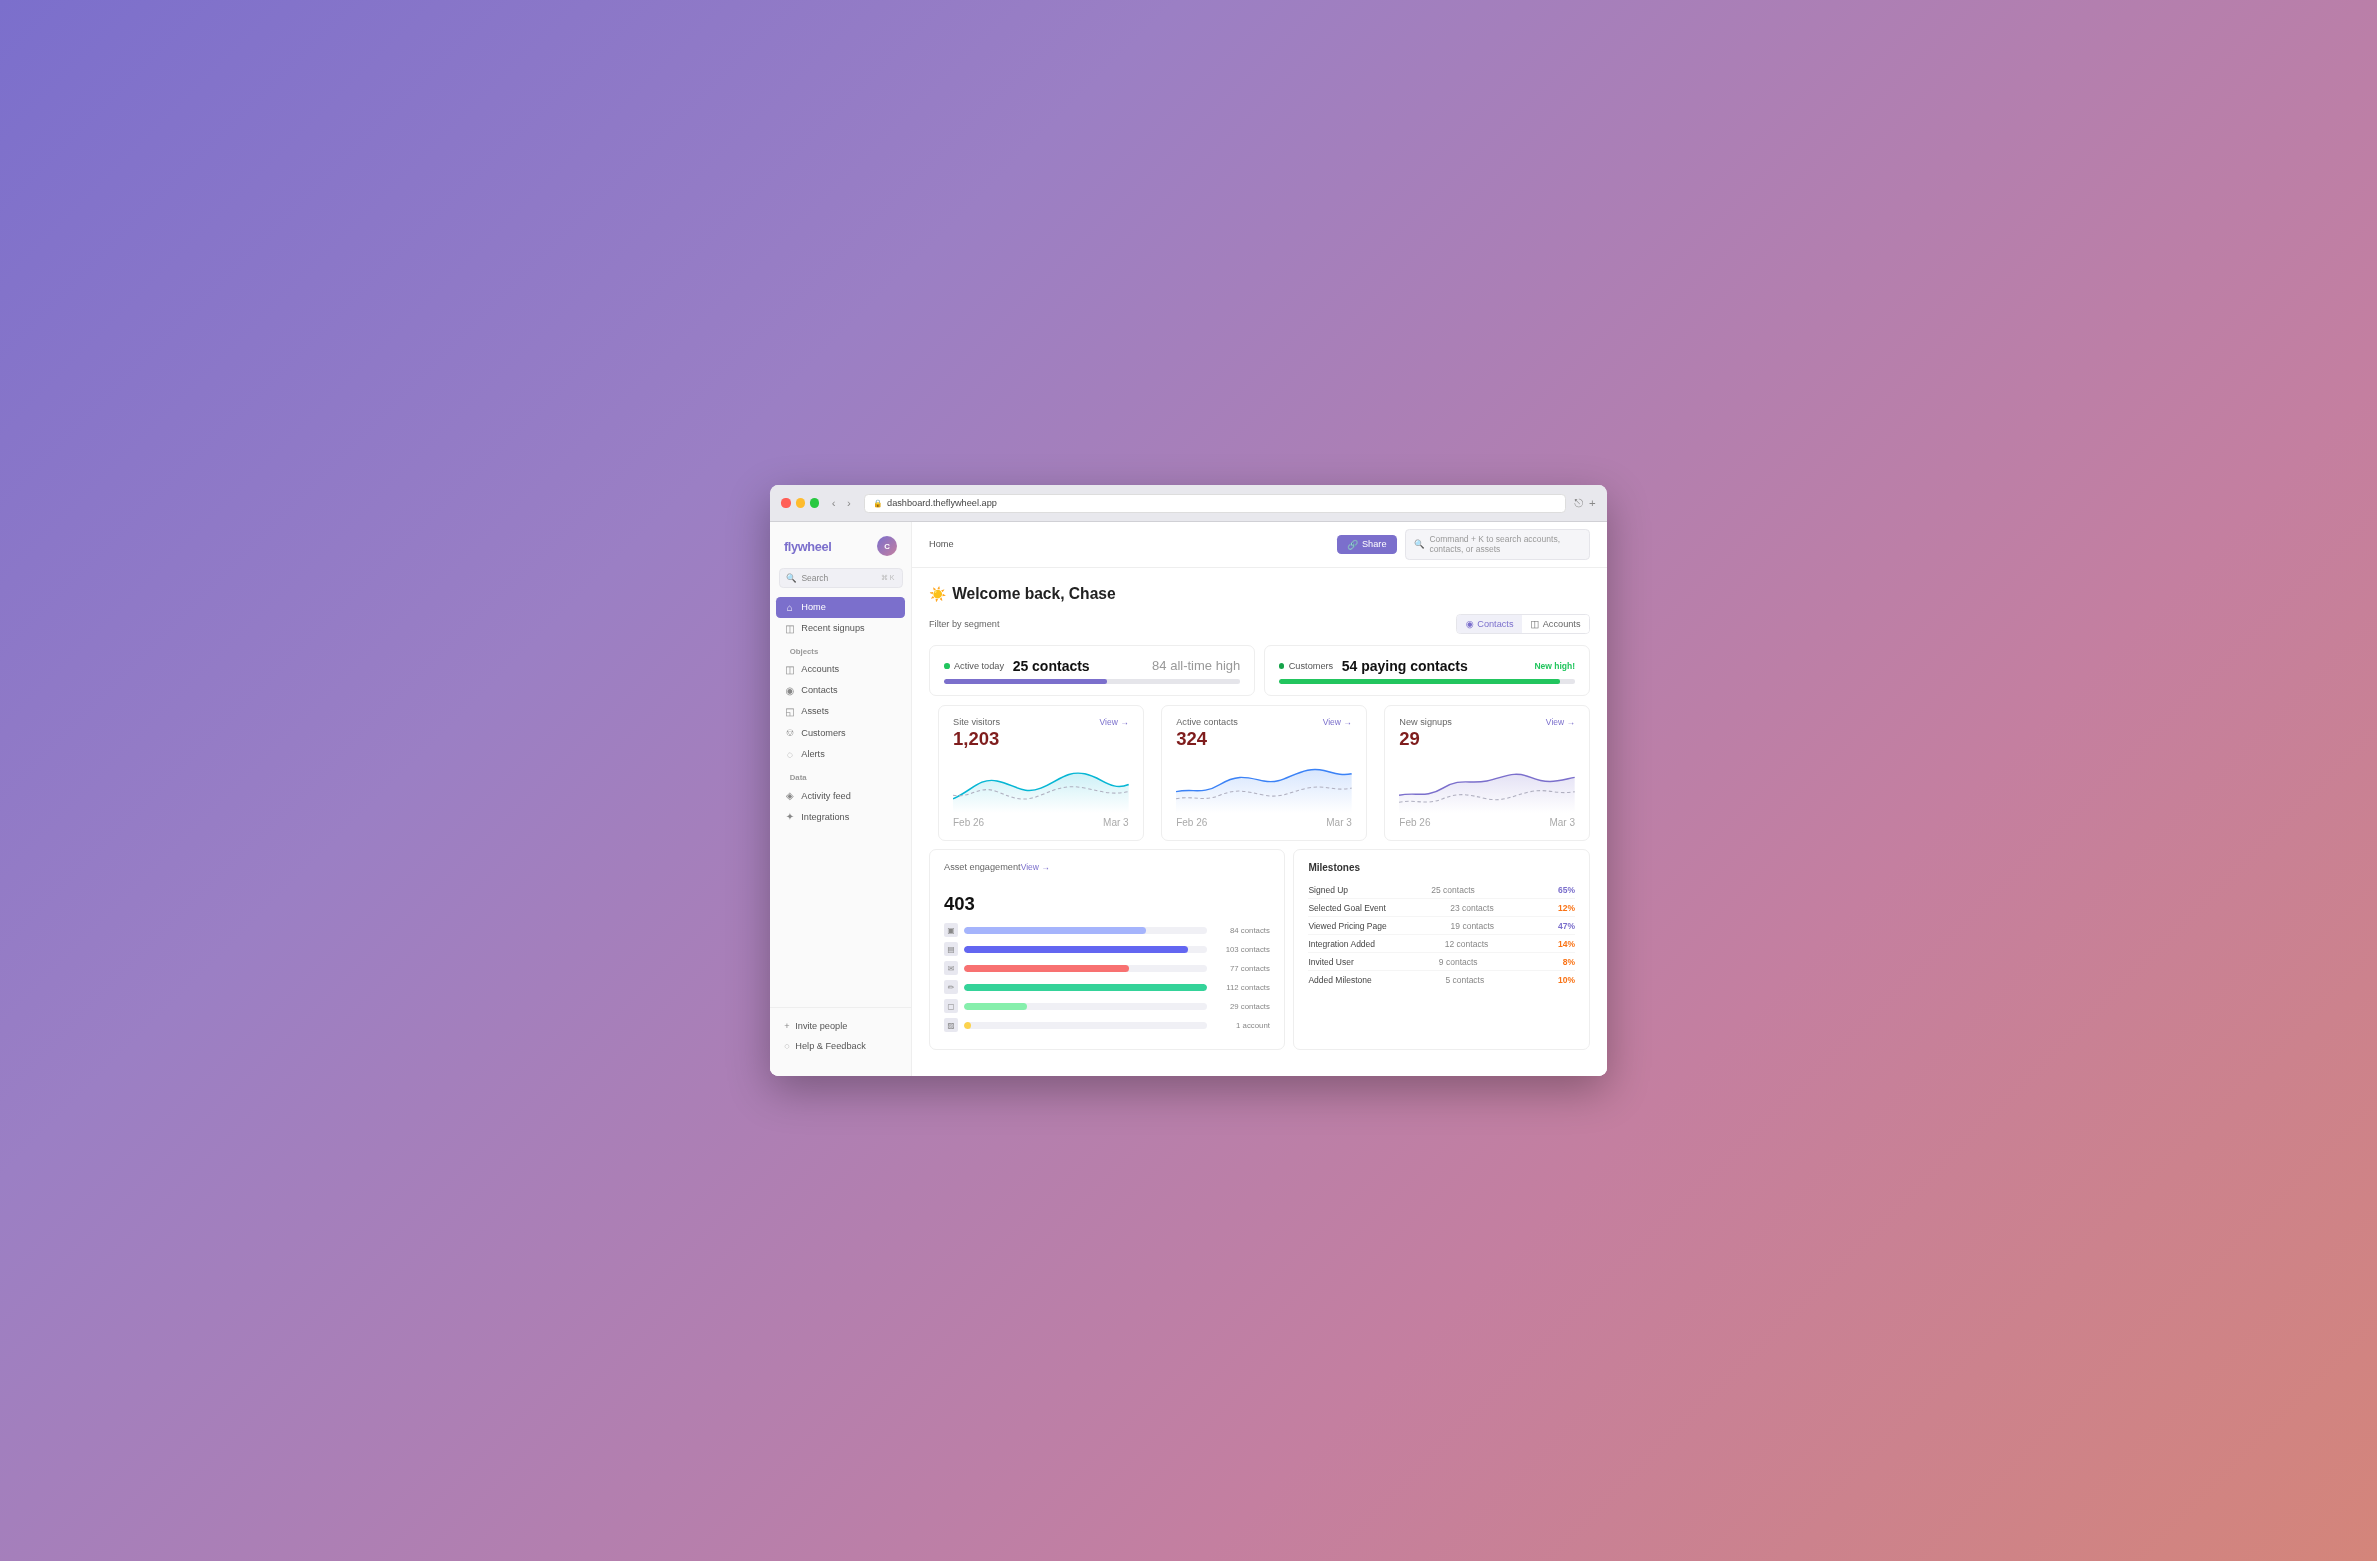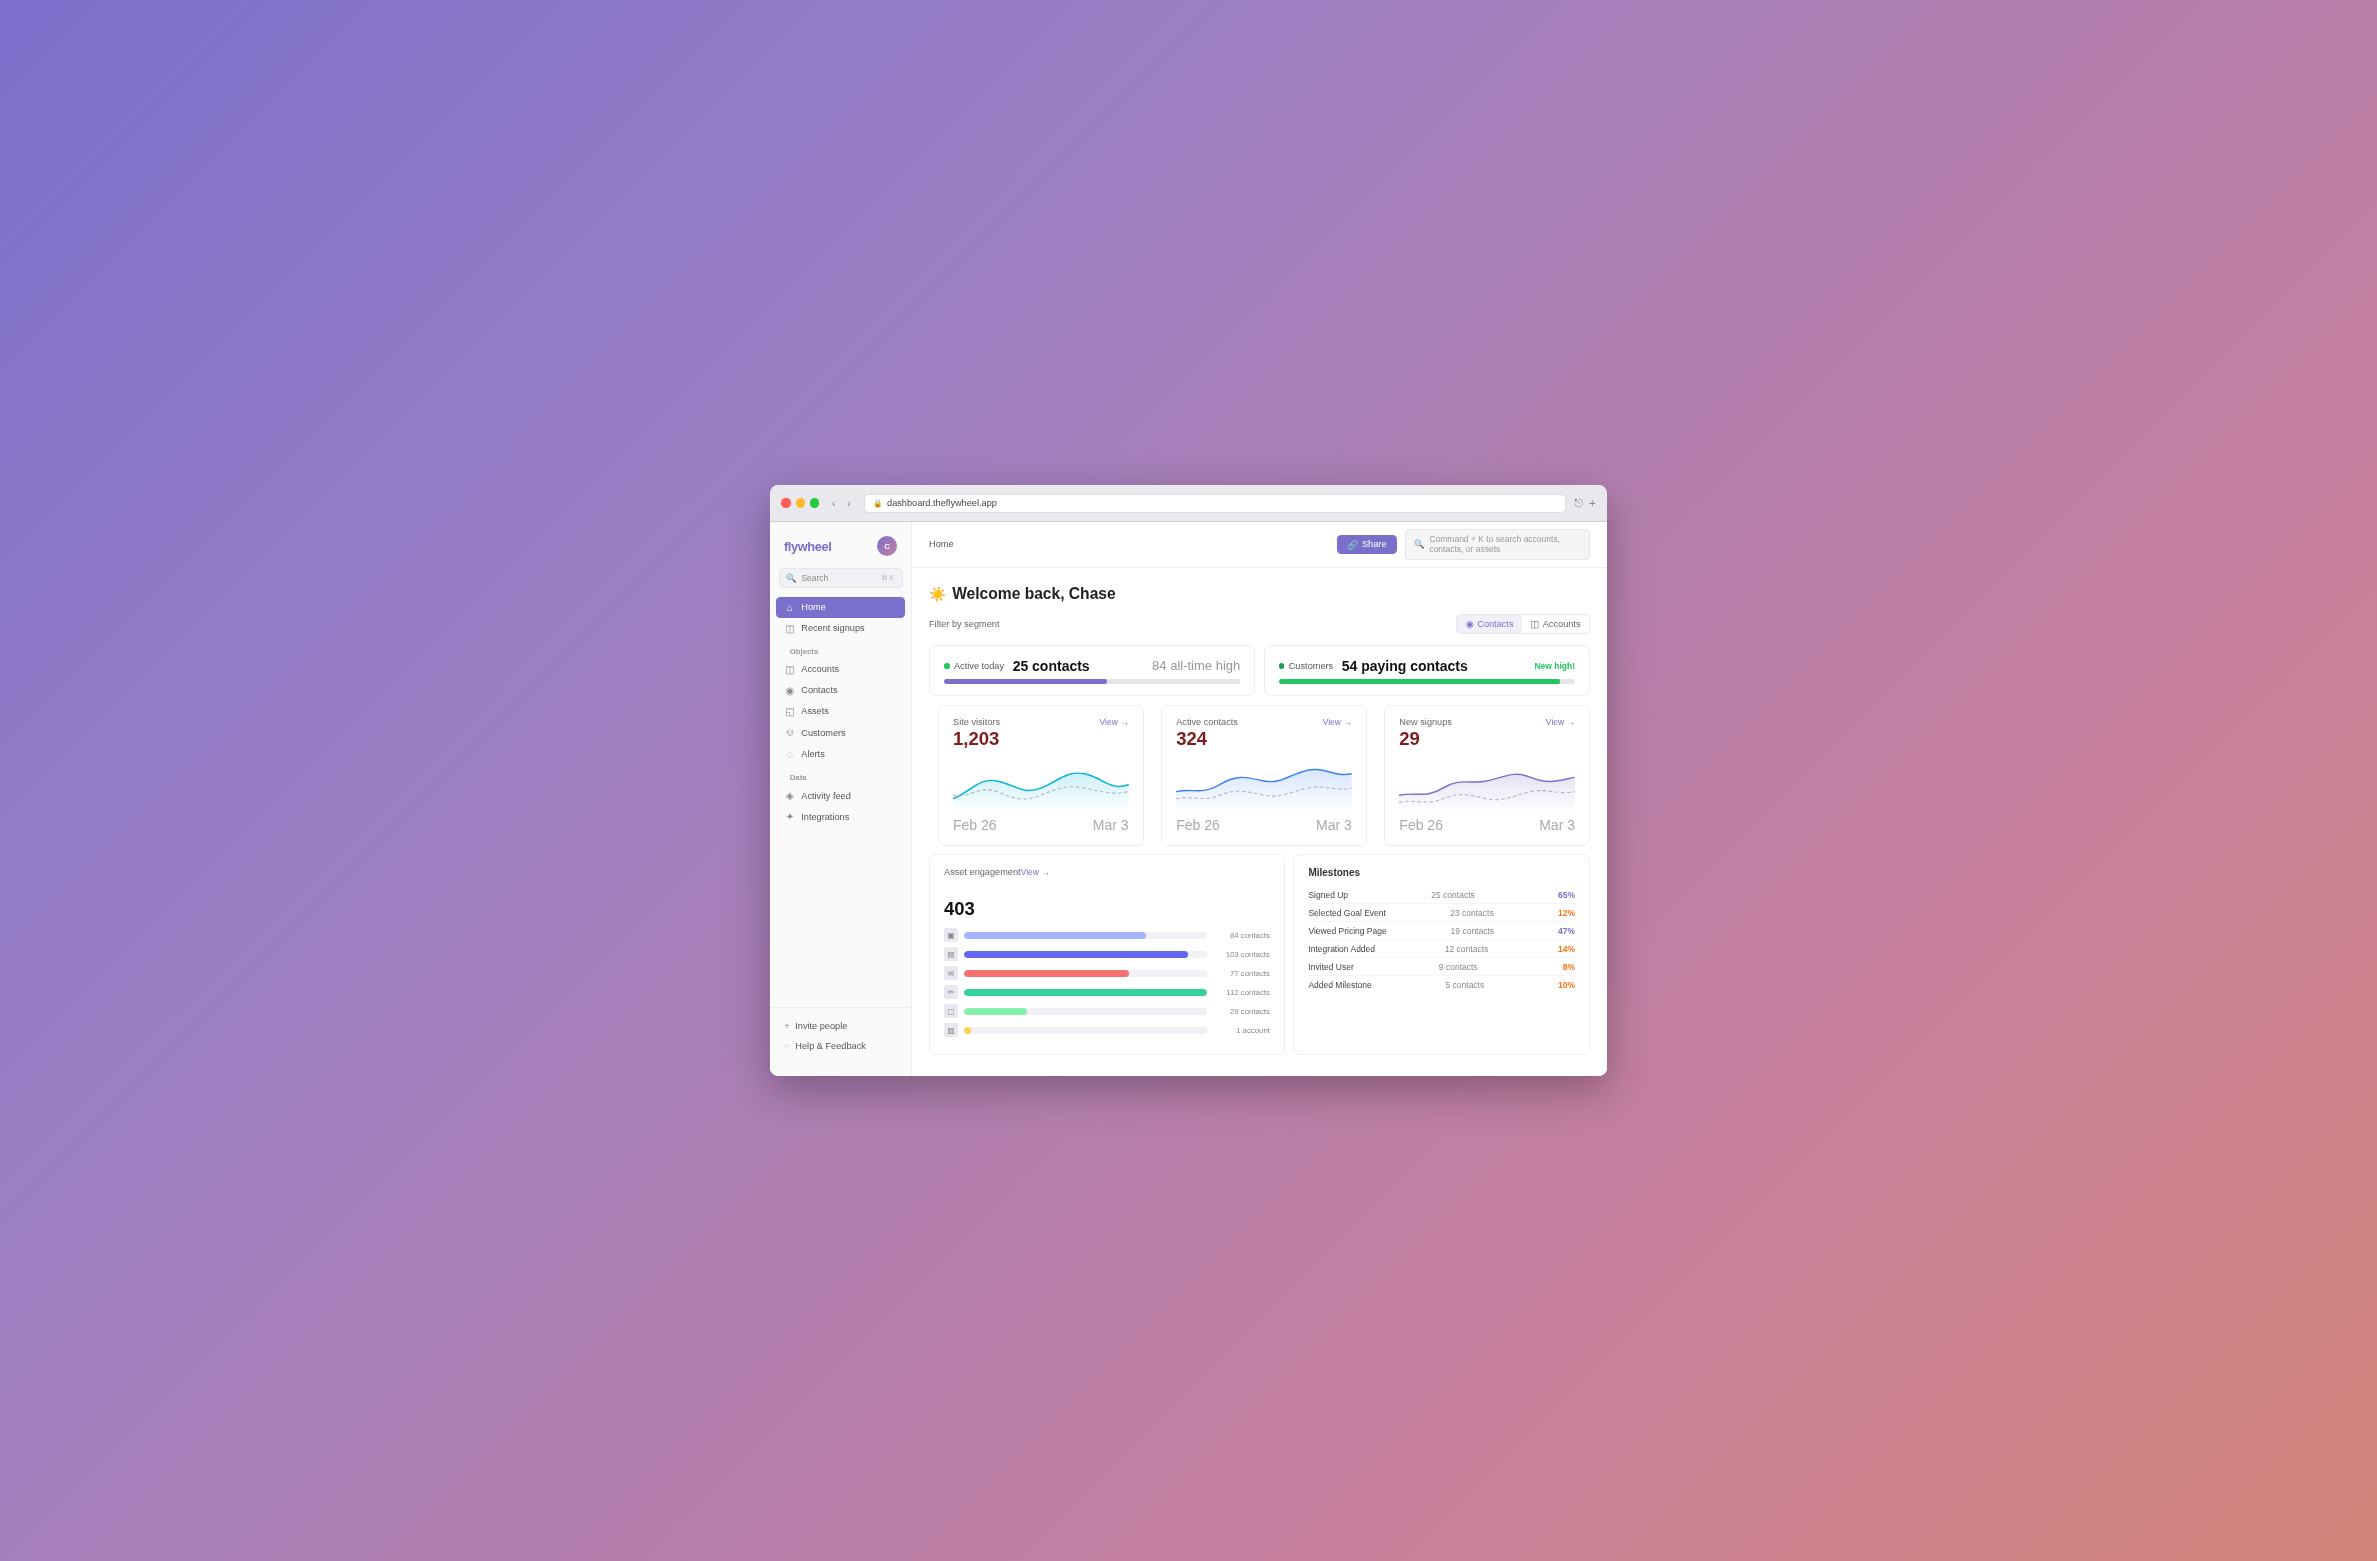--- a/index.html
+++ b/index.html
@@ -331,21 +331,21 @@
     .chart-view-link { font-size: 8.5px; color: #7b6fcc; cursor: pointer; }
     .chart-value { font-size: 18.5px; font-weight: 700; color: #7f1d1d; margin-bottom: 5.7px; }
     .chart-area {
       height: 57px;
       position: relative;
       overflow: hidden;
     }
     .chart-footer {
       display: flex;
       justify-content: space-between;
-      font-size: 14px;
+      font-size: 10px;
       color: #aaa;
       margin-top: 4.3px;
       gap: 32px;
     }
     
     .chart-svg { width: 100%; height: 57px; }
     
     .bottom-row {
       display: grid;
       grid-template-columns: 1.2fr 1fr;

